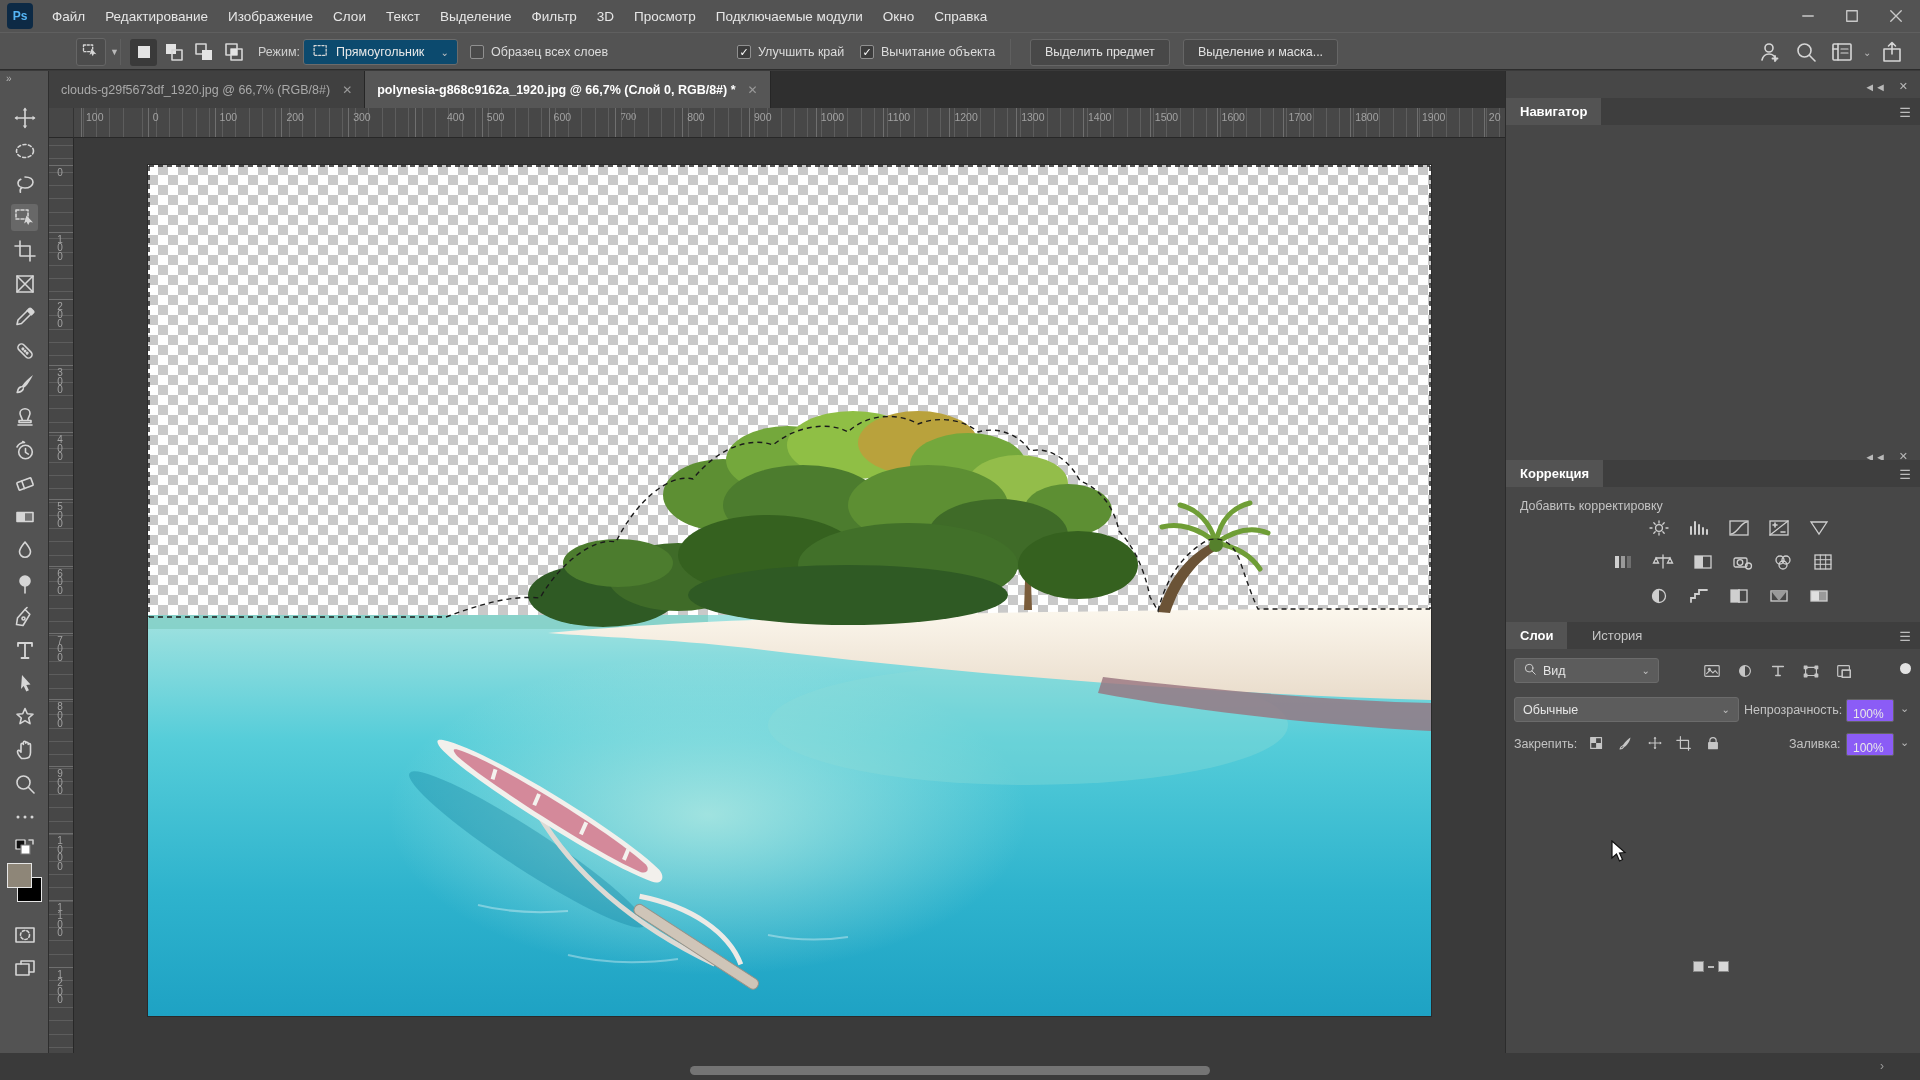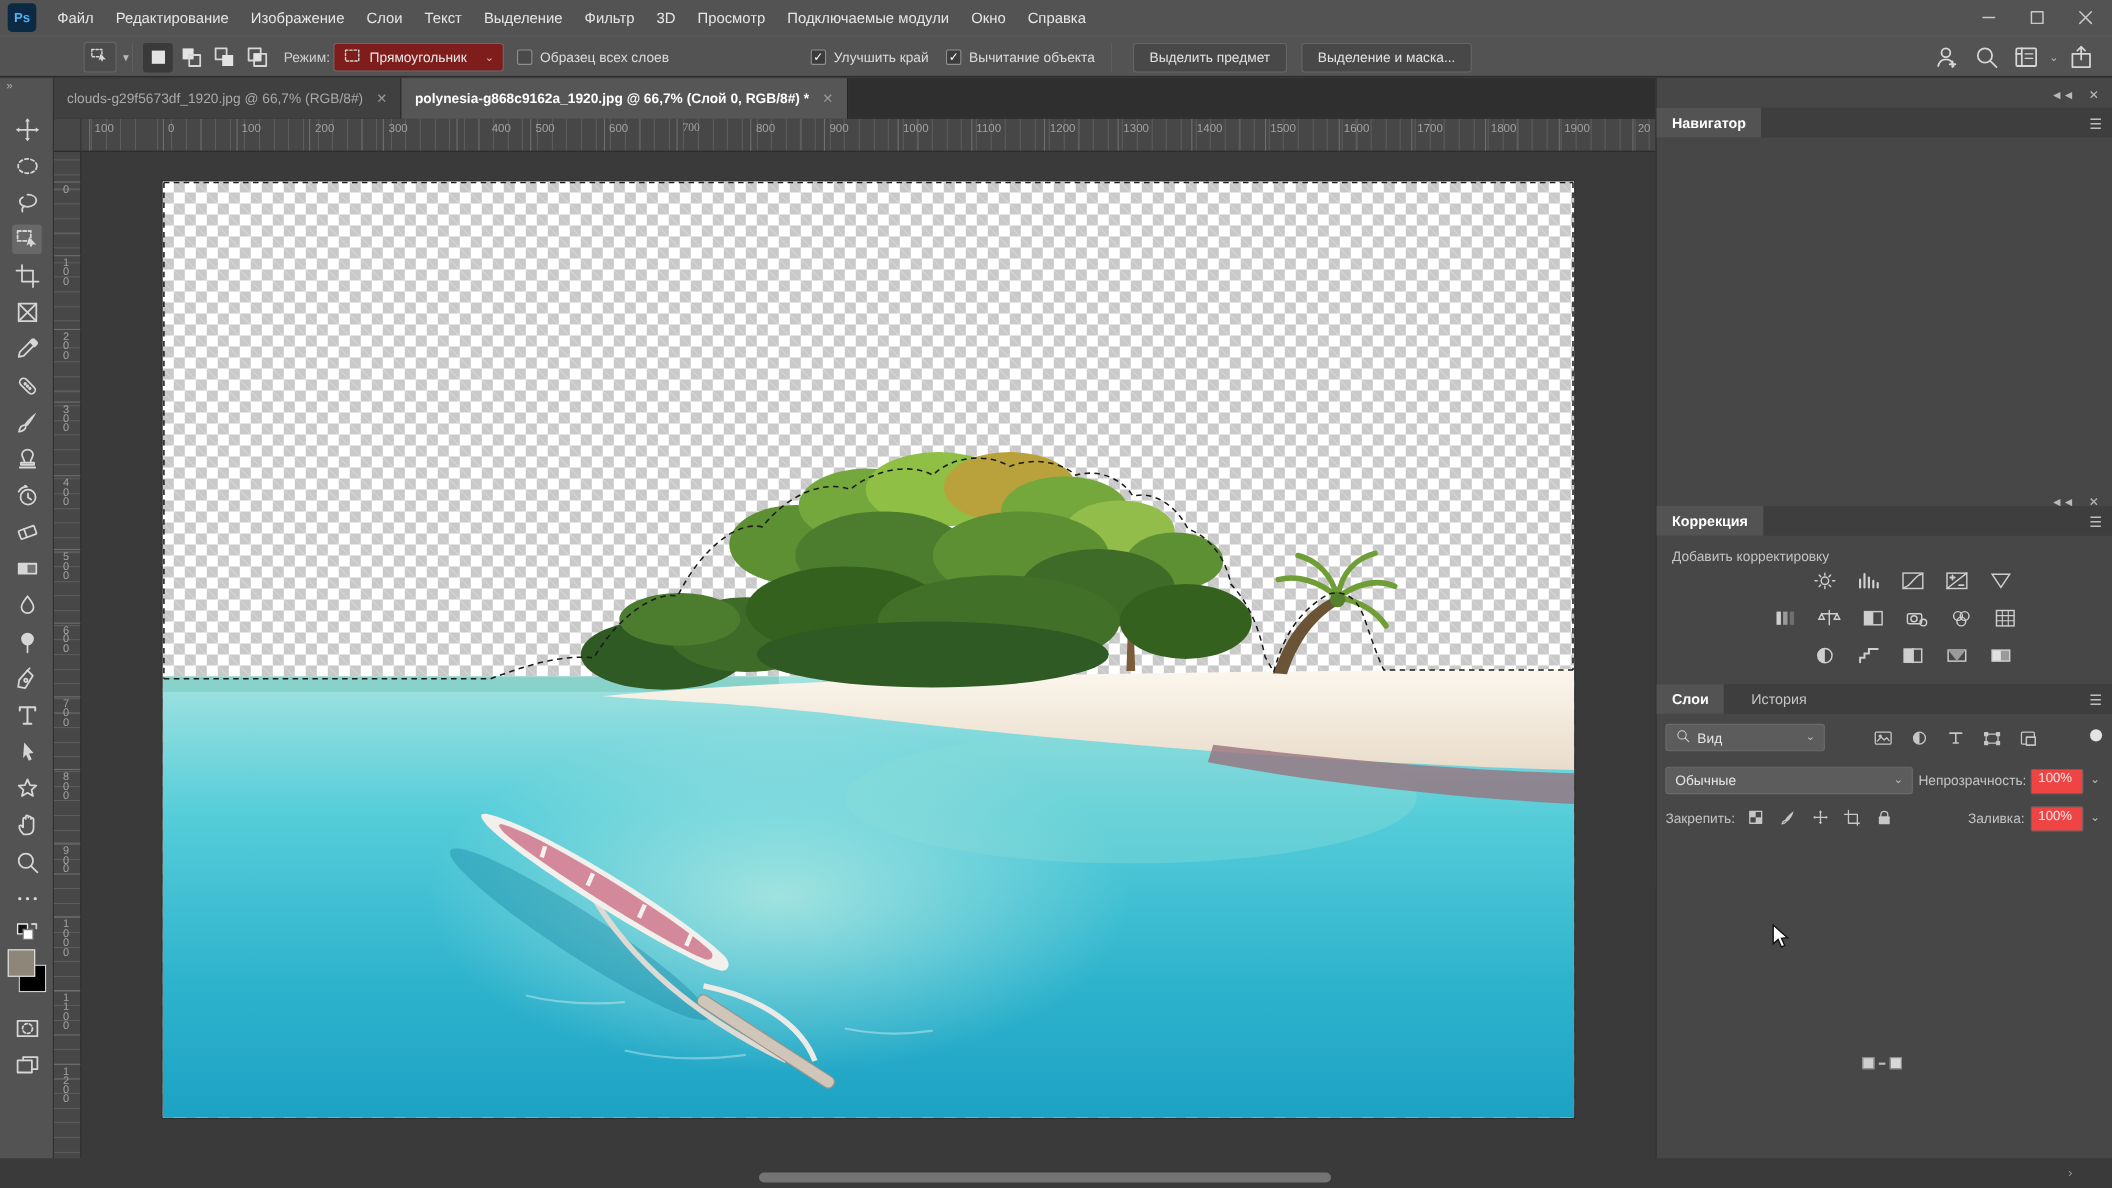--- a/index.html
+++ b/index.html
@@ -20,21 +20,21 @@
   
   #optionsbar { left:0; top:32px; width:1920px; height:38px; background:#535353; border-top:1px solid #5f5f5f;
     border-bottom:1px solid #2c2c2c; z-index:39; }
   .ob { position:absolute; top:0; height:38px; display:flex; align-items:center; }
   .toolbadge { width:30px; height:28px; border:1px solid #666; border-radius:3px; display:flex; align-items:center; justify-content:center; background:#4c4c4c;}
   .chev { color:#b9b9b9; font-size:9px; margin-left:4px;}
   .vsep { position:absolute; top:6px; width:1px; height:26px; background:#464646; border-right:1px solid #5f5f5f; }
   .modebtn { width:27px; height:27px; margin-right:3px; border-radius:3px; display:flex; align-items:center; justify-content:center;}
   .modebtn.active { background:#3a3a3a; }
   .ob-label { color:#cfcfcf; font-size:12.5px; }
-  .dropdown { height:26px; background:#7f1d1d; border:1px solid #6b6b6b; border-radius:3px; display:flex;
+  .dropdown { height:26px; background:#0c4a6e; border:1px solid #6b6b6b; border-radius:3px; display:flex;
     align-items:center; padding:0 8px; color:#e8e8e8; font-size:12.5px; }
   .dropdown .dd-arrow { margin-left:auto; color:#c2c2c2; font-size:10px; }
   .cb { width:14px; height:14px; border:1px solid #909090; border-radius:2px; background:#4a4a4a;
     display:flex; align-items:center; justify-content:center; margin-right:7px; }
   .cb.checked { background:#3c3c3c; }
   .cb.checked:after { content:"✓"; color:#fff; font-size:11px; line-height:1; }
   .cb-label { color:#dcdcdc; font-size:12.5px; }
   .ob-btn { height:27px; background:#484848; border:1px solid #666; border-radius:3px; color:#e2e2e2;
     font-size:12.5px; display:flex; align-items:center; padding:0 14px; }
   .ob-icon { width:30px; display:flex; justify-content:center; }
@@ -83,22 +83,22 @@
     font-size:13px; color:#c6c6c6; }
   .panel-tab.active { background:#535353; color:#ffffff; font-weight:bold; }
   .panel-menu { position:absolute; right:10px; color:#bdbdbd; font-size:13px; }
   .dock-mini { position:absolute; color:#b9b9b9; font-size:11px; }
   #video { left:1507px; top:125px; width:411px; height:322px; background:#000; overflow:hidden;}
   .adj-row { position:absolute; display:flex; gap:14px; }
   .adj-icon { width:26px; height:20px; display:flex; align-items:center; justify-content:center; }
   .small-select { background:#5c5c5c; border:1px solid #6b6b6b; border-radius:3px; height:25px;
     display:flex; align-items:center; color:#e6e6e6; font-size:12.5px; padding:0 8px; position:absolute;}
   .pn-label { position:absolute; color:#c3c3c3; font-size:12.5px; }
-  .val-box { position:absolute; height:23px; background:#ef4444; border:1px solid #646464; border-radius:2px;
-    color:#e8e8e8; font-size:12px; display:flex; align-items:flex-start; padding:0 6px;}
+  .val-box { position:absolute; height:23px; background:#8b5cf6; border:1px solid #646464; border-radius:2px;
+    color:#e8e8e8; font-size:12px; display:flex; align-items:flex-end; padding:0 6px;}
   .mini-icon { position:absolute; display:flex; align-items:center; justify-content:center; }
   #layer-row { left:1505px; top:764px; width:415px; height:41px; background:#5d5d5d; display:flex; align-items:center;}
   #layer-thumb { width:46px; height:33px; border:1px solid #e0e0e0; margin-left:12px; position:relative; overflow:hidden;
     background:
       linear-gradient(45deg,#bbb 25%,transparent 25%,transparent 75%,#bbb 75%),
       linear-gradient(45deg,#bbb 25%,#fff 25%,#fff 75%,#bbb 75%);
     background-size:8px 8px; background-position:0 0,4px 4px;}
   #bottombar { left:1505px; top:1012px; width:415px; height:34px; background:#474747; border-top:1px solid #363636;
     display:flex; align-items:center; justify-content:flex-end; gap:13px; padding-right:14px;}
 

